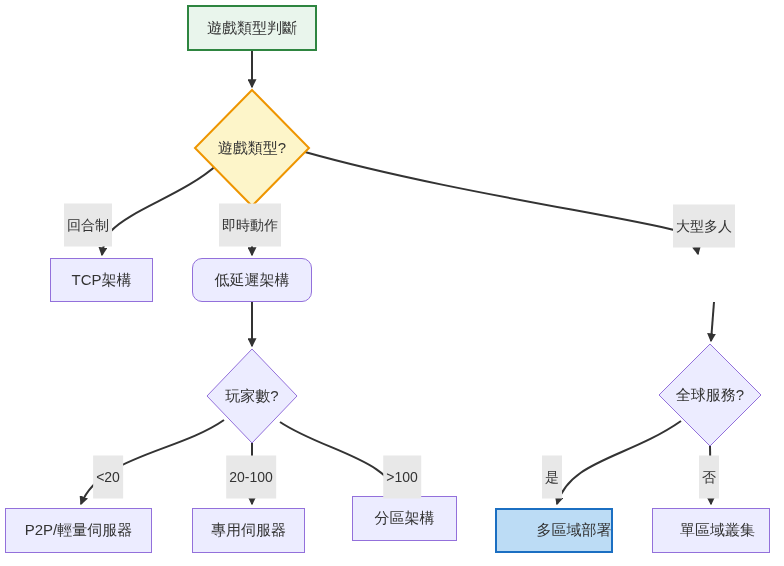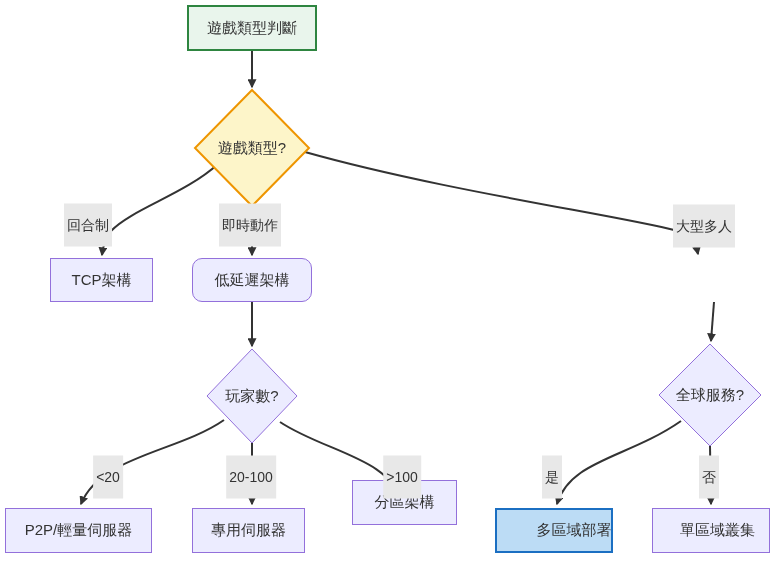--- a/index.html
+++ b/index.html
@@ -63,21 +63,21 @@
 
   <div class="node" style="left:50px;top:258px;width:103px;height:44px;">TCP架構</div>
 
   <div class="node" style="left:192px;top:258px;width:120px;height:44px;border-radius:10px;">低延遲架構</div>
 
 
   <div class="node" style="left:5px;top:508px;width:147px;height:45px;">P2P/輕量伺服器</div>
 
   <div class="node" style="left:192px;top:508px;width:113px;height:45px;">專用伺服器</div>
 
-  <div class="node" style="left:352px;top:480px;width:105px;height:45px;">分區架構</div>
+  <div class="node" style="left:352px;top:496px;width:105px;height:45px;">分區架構</div>
 
   <div class="node highlight" style="left:495px;top:508px;width:118px;height:45px;">多區域部署</div>
 
   <div class="node" style="left:652px;top:508px;width:118px;height:45px;padding-left:13px;">單區域叢集</div>
 
   <div class="diamond-label" style="left:252px;top:148px;">遊戲類型?</div>
   <div class="diamond-label" style="left:252px;top:396px;">玩家數?</div>
   <div class="diamond-label" style="left:710px;top:395px;">全球服務?</div>
 
   <span class="edge-label" style="left:88px;top:225px;">回合制</span>

